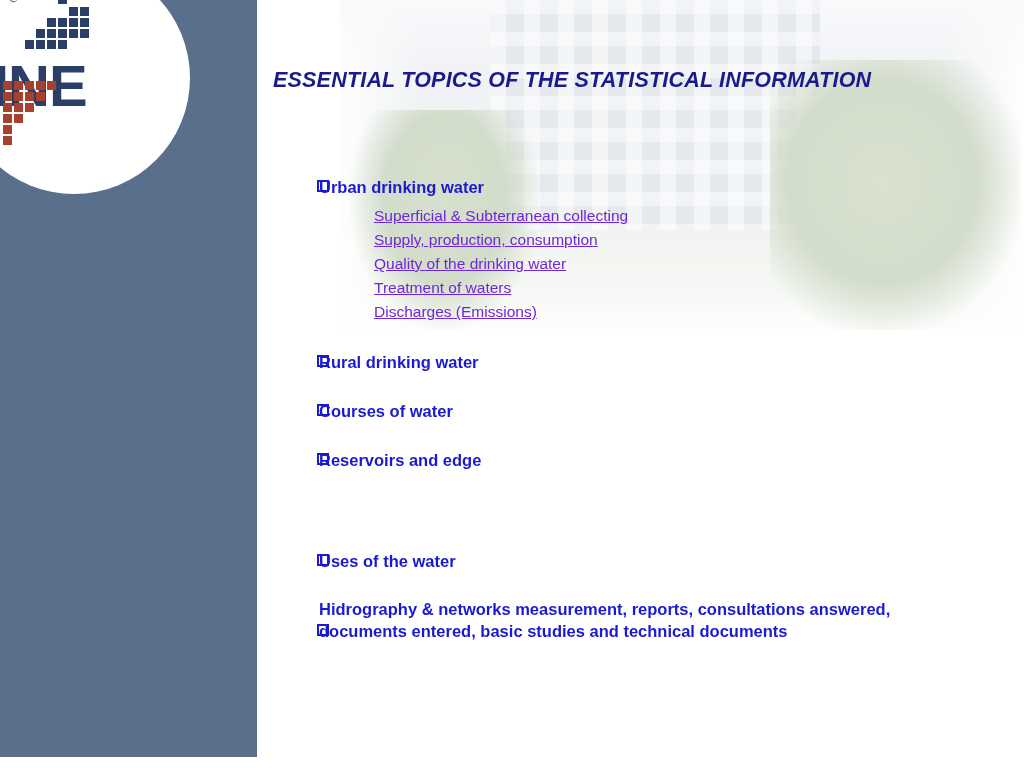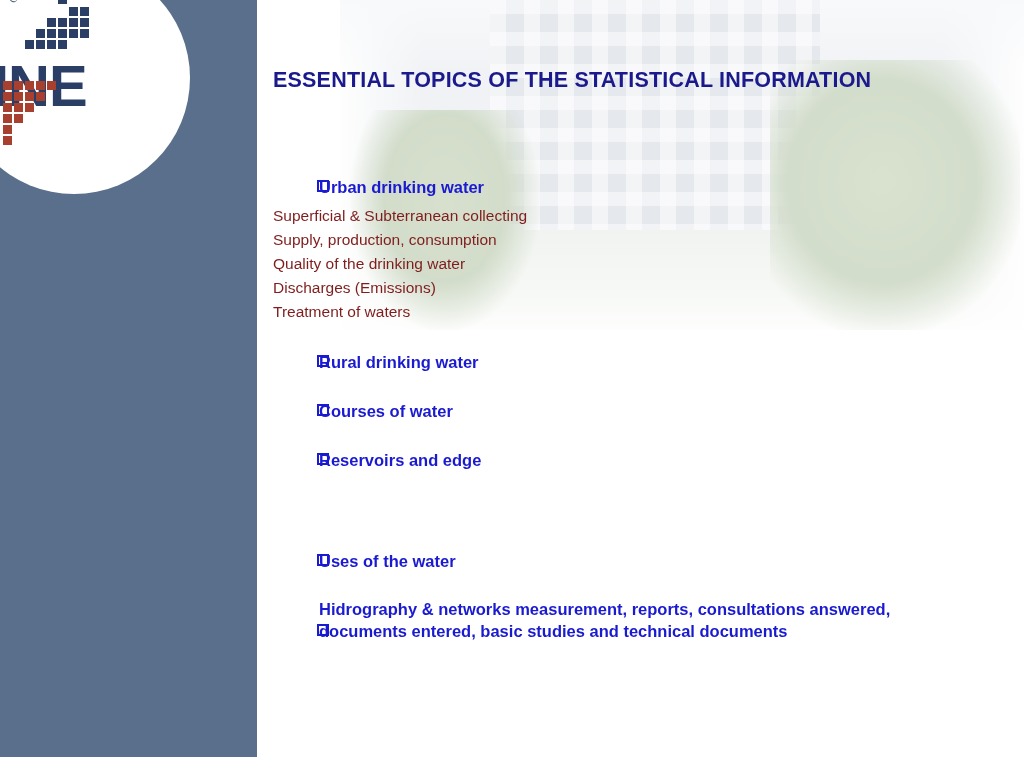--- a/index.html
+++ b/index.html
@@ -140,20 +140,21 @@
   .title {
     position: absolute;
     left: 273px;
     top: 66px;
     width: 700px;
     font-size: 21.5px;
     font-weight: bold;
     color: #1a1a8c;
     line-height: 1.35;
     letter-spacing: 0.2px;
+    font-style: italic;
   }
   .bullets {
     position: absolute;
     left: 273px;
     top: 175px;
     width: 740px;
   }
   .bullet-row {
     position: relative;
     display: flex;
@@ -185,22 +186,24 @@
     width: 610px;
   }
   .sub-list {
     margin: 6px 0 0 0;
     padding: 0;
     list-style: none;
   }
   .sub-list li {
     font-size: 15.5px;
     font-weight: normal;
-    color: #7f1d1d;
+    color: #6d28d9;
     line-height: 24px;
+    margin-left: 101px;
+    text-decoration: underline;
   }
   .gap-md { height: 26px; }
 </style>
 </head>
 <body>
 
 <div class="slide">
 
   <div class="left-band"></div>
 
@@ -256,22 +259,22 @@
   <div class="bullets">
 
     <div class="bullet-row">
       <div class="bullet-marker"><span></span></div>
       <div class="bullet-text">Urban drinking water</div>
     </div>
     <ul class="sub-list">
       <li>Superficial &amp; Subterranean collecting</li>
       <li>Supply, production, consumption</li>
       <li>Quality of the drinking water</li>
+      <li>Treatment of waters</li>
       <li>Discharges (Emissions)</li>
-      <li>Treatment of waters</li>
     </ul>
 
     <div class="gap-md"></div>
     <div class="bullet-row">
       <div class="bullet-marker"><span></span></div>
       <div class="bullet-text">Rural drinking water</div>
     </div>
 
     <div class="gap-md"></div>
     <div class="bullet-row">

